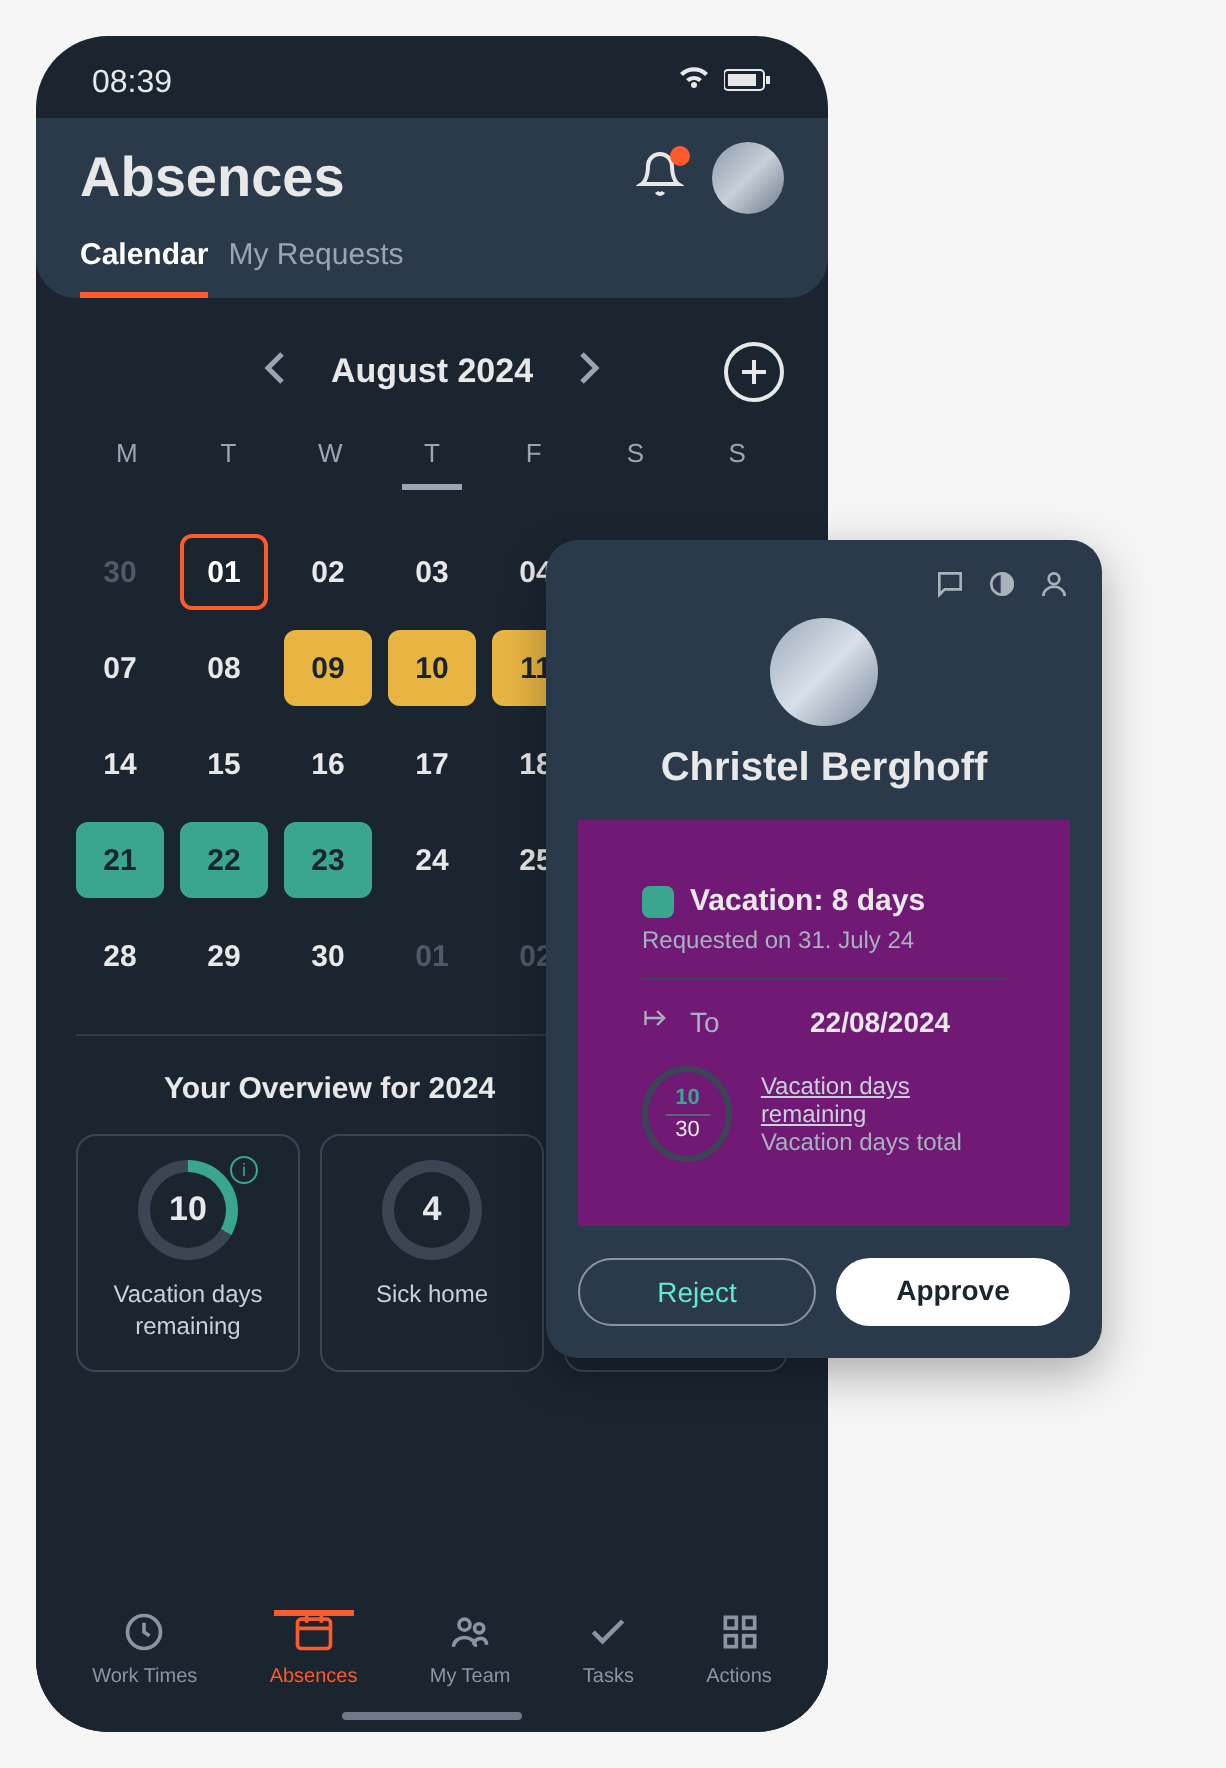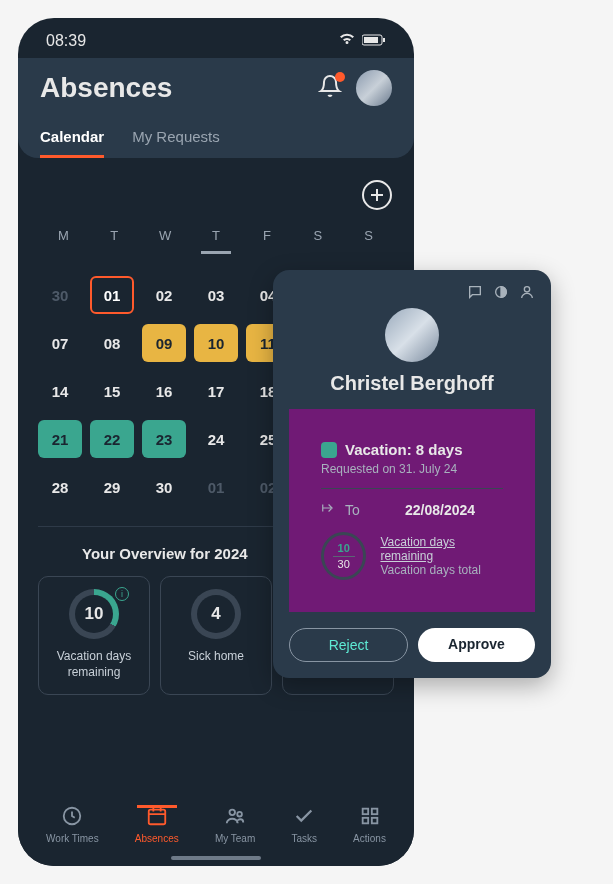--- a/index.html
+++ b/index.html
@@ -49,21 +49,21 @@
       width: 10px; height: 10px;
       background: #ff5a2c;
       border-radius: 50%;
     }
     .avatar {
       width: 36px; height: 36px;
       border-radius: 50%;
       background: linear-gradient(135deg, #8a9aae 0%, #c8d0d8 50%, #6a7a8e 100%);
       display: flex; align-items: center; justify-content: center;
     }
-    .tabs { display: flex; gap: 28px; margin-top: 22px; }
+    .tabs { display: flex; gap: 10px; margin-top: 12px; }
     .tab {
       padding-bottom: 10px;
       font-size: 15px;
       color: #9aa5b1;
       cursor: pointer;
     }
     .tab.active {
       color: #fff;
       font-weight: 600;
       border-bottom: 3px solid #ff5a2c;
@@ -279,20 +279,33 @@
       </div>
     </div>
     <div class="tabs">
       <div class="tab active">Calendar</div>
       <div class="tab">My Requests</div>
     </div>
   </div>
 
   <div class="month-nav">
     <span style="width:30px"></span>
+    <div class="month-mid">
+      <span class="chev">
+        <svg width="12" height="18" viewBox="0 0 12 18">
+            <path d="M10 2L3 9l7 7" fill="none" stroke="#9aa5b1" stroke-width="2.5"></path>
+          </svg>
+      </span>
+      <span class="month-label">August 2024</span>
+      <span class="chev">
+        <svg width="12" height="18" viewBox="0 0 12 18">
+            <path d="M2 2l7 7-7 7" fill="none" stroke="#9aa5b1" stroke-width="2.5"></path>
+          </svg>
+      </span>
+    </div>
     <div class="plus-circle">
       <svg width="14" height="14" viewBox="0 0 14 14">
           <path d="M7 1v12M1 7h12" stroke="#e8e8e8" stroke-width="2"></path>
         </svg>
     </div>
   </div>
 
   <div class="dow">
     <div>M</div>
     <div>T</div>

